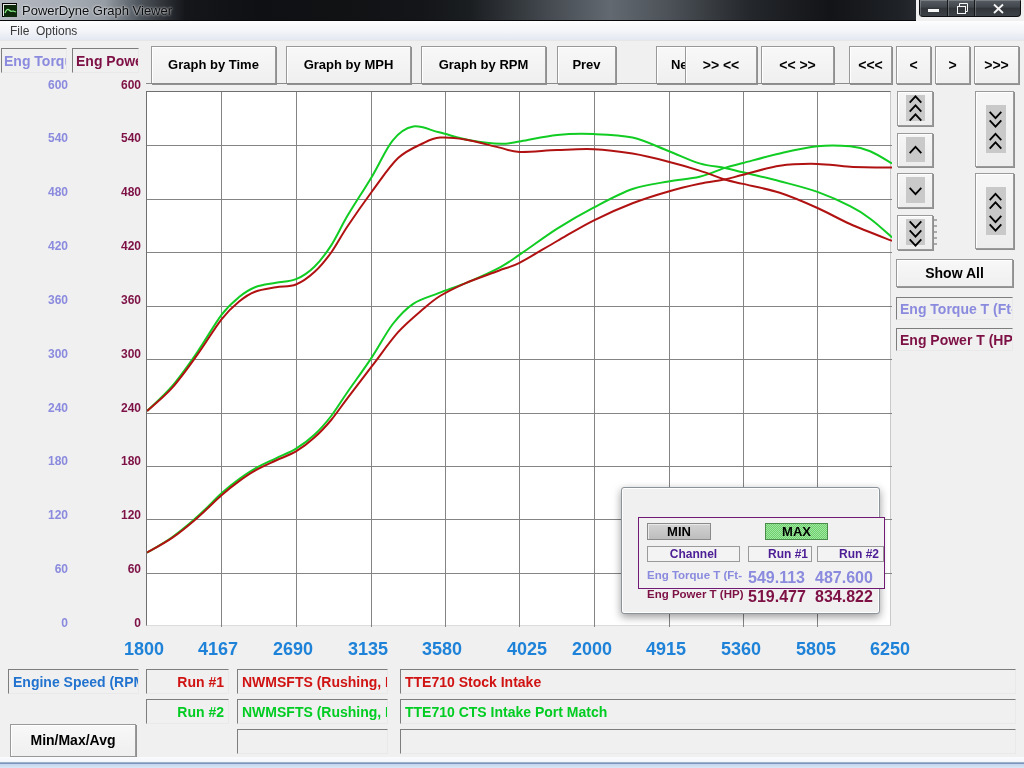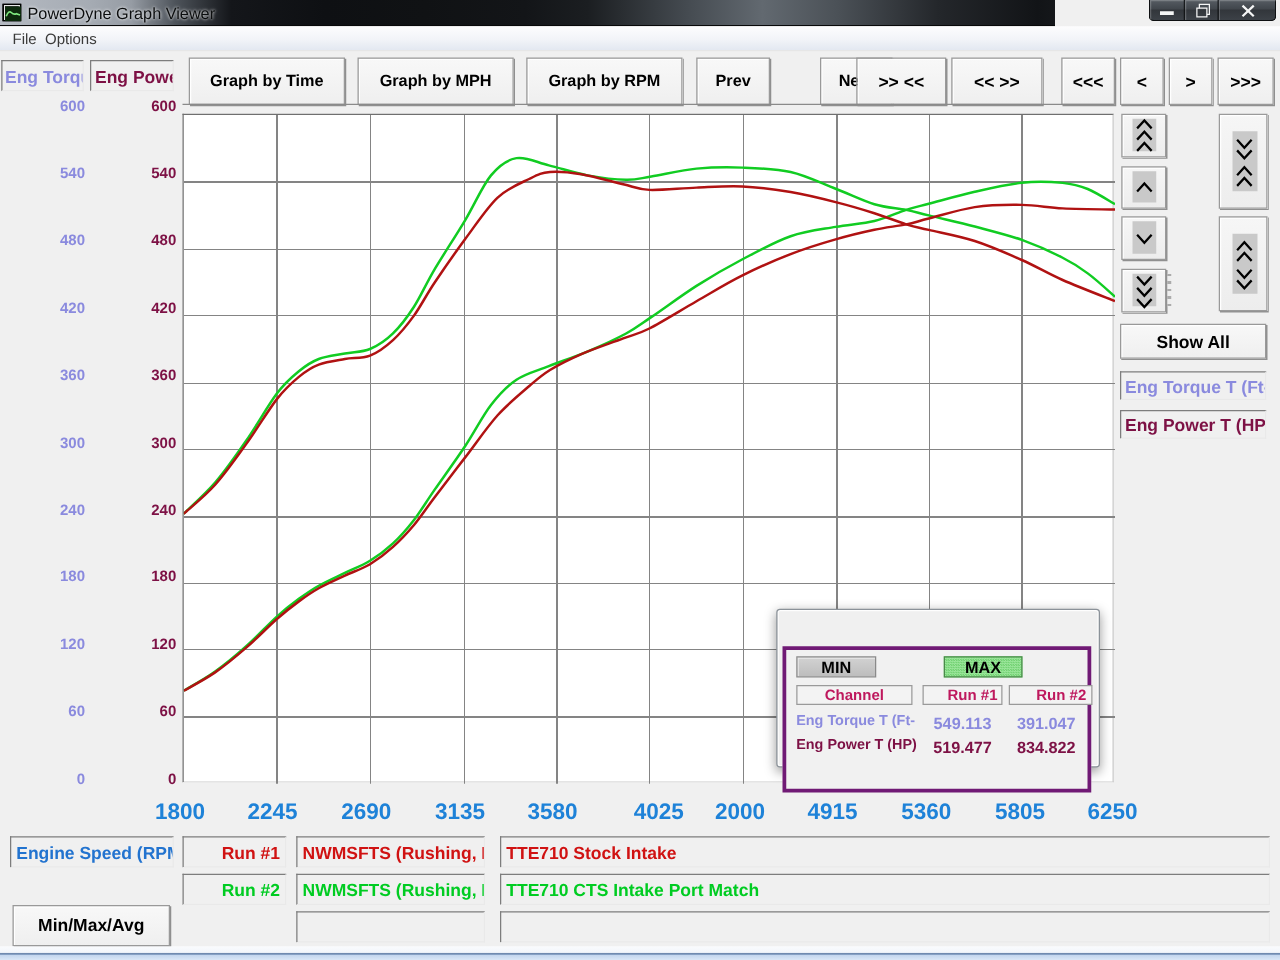--- a/index.html
+++ b/index.html
@@ -1,21 +1,21 @@
 <!DOCTYPE html>
 <html><head>
 <meta charset="utf-8">
 <style>
 * { margin:0; padding:0; box-sizing:border-box; }
 html,body { width:1024px; height:768px; overflow:hidden; font-family:"Liberation Sans",sans-serif; }
 body { background:#f0f0f0; position:relative; }
 .abs { position:absolute; }
 
 
-#titlebar { left:0; top:0; width:844px; height:21px;
+#titlebar { left:0; top:0; width:916px; height:21px;
   background:linear-gradient(90deg,#b4b9c1 0px,#a6acb4 70px,#969ca4 105px,#4e545b 140px,#14161a 185px,#0e1013 260px,#101214 340px,#131518 420px,#1b1e21 470px,#454b51 550px,#626970 610px,#4b5157 670px,#24272b 750px,#121417 830px,#1f2226 900px,#353a3f 950px,#2f3338 1024px);
   border-bottom:1px solid #08090a;
 }
 #titlebar .ttext { position:absolute; left:22px; top:3px; font-size:13px; color:#0b0d0e; text-shadow:0 0 3px rgba(255,255,255,.7),0 0 2px rgba(255,255,255,.6); white-space:nowrap; }
 #appicon { position:absolute; left:2px; top:3px; width:15px; height:14px; background:#111; border:1px solid #000; box-shadow:inset 0 0 0 1px #e8e8e8; }
 #appicon svg { position:absolute; left:1px; top:1px; }
 #capbtns { position:absolute; left:919px; top:0px; width:102px; height:17px; display:flex;
   border:1px solid #0e1012; border-top:none; border-radius:0 0 4px 4px;
   background:linear-gradient(180deg,#565c63 0%,#41464c 45%,#32363b 50%,#3c4147 100%); }
 .capb { position:relative; flex:none; border-right:1px solid rgba(10,12,14,.8); box-shadow:inset 1px 1px 0 rgba(255,255,255,.22); }
@@ -52,24 +52,24 @@
 
 
 .tblue { color:#2273cf; } .tred { color:#d01212; } .tgreen { color:#00cc22; } .tblu2 { color:#2a2acc; }
 
 
 #mmwin { left:621px; top:487px; width:259px; height:127px; background:#f0f0f0;
   border:1px solid #8b9299; border-radius:3px;
   box-shadow:0 3px 9px rgba(0,0,0,.4), inset 0 0 0 1px rgba(255,255,255,.9); }
 #mmtitle { position:absolute; left:1px; top:1px; right:1px; height:28px; border-radius:2px 2px 0 0;
   background:linear-gradient(180deg,#fbfcfc 0%,#f1f3f4 50%,#e6e9ec 100%); }
-#mmclient { position:absolute; left:4px; top:29px; width:247px; height:117px; background:#f1f1f1;
-  border:3px solid #701a75; }
-.mmhdr { position:absolute; background:#f3f3f3; border:1px solid #9a9a9a; font-weight:bold; font-size:12px; text-align:center; color:#be185d; }
-.mmval { position:absolute; font-weight:bold; font-size:13px; text-align:center; }
+#mmclient { position:absolute; left:16px; top:29px; width:247px; height:72px; background:#f1f1f1;
+  border:1px solid #701a75; }
+.mmhdr { position:absolute; background:#f3f3f3; border:1px solid #9a9a9a; font-weight:bold; font-size:12px; text-align:center; color:#4c1d95; }
+.mmval { position:absolute; font-weight:bold; font-size:16px; text-align:left; }
 </style>
 </head>
 <body>
 
 <div class="abs" id="titlebar">
   <div id="appicon">
       <svg width="13" height="12" viewBox="0 0 13 12">
         <rect x="0" y="0" width="13" height="12" fill="#0d2a0d"></rect>
         <path d="M1,8 Q3,3 5,5 T9,6 L12,7" stroke="#7fe87f" stroke-width="1.3" fill="none"></path>
       </svg>
@@ -162,21 +162,21 @@
 <div class="ylab mar" style="left:81px; top:401px;">240</div>
 <div class="ylab vio" style="left:8px; top:454px;">180</div>
 <div class="ylab mar" style="left:81px; top:454px;">180</div>
 <div class="ylab vio" style="left:8px; top:508px;">120</div>
 <div class="ylab mar" style="left:81px; top:508px;">120</div>
 <div class="ylab vio" style="left:8px; top:562px;">60</div>
 <div class="ylab mar" style="left:81px; top:562px;">60</div>
 <div class="ylab vio" style="left:8px; top:616px;">0</div>
 <div class="ylab mar" style="left:81px; top:616px;">0</div>
 <div class="xlab" style="left:114px; top:639px;">1800</div>
-<div class="xlab" style="left:188px; top:639px;">2245</div>
+<div class="xlab" style="left:188px; top:639px;">4167</div>
 <div class="xlab" style="left:263px; top:639px;">2690</div>
 <div class="xlab" style="left:338px; top:639px;">3135</div>
 <div class="xlab" style="left:412px; top:639px;">3580</div>
 <div class="xlab" style="left:487px; top:639px;text-align:right;">4025</div>
 <div class="xlab" style="left:562px; top:639px;">2000</div>
 <div class="xlab" style="left:636px; top:639px;">4915</div>
 <div class="xlab" style="left:711px; top:639px;">5360</div>
 <div class="xlab" style="left:786px; top:639px;">5805</div>
 <div class="xlab" style="left:860px; top:639px;">6250</div>
 
@@ -257,20 +257,20 @@
 
 <div class="abs" id="mmwin">
   <div id="mmclient">
     <div style="position:absolute; left:8px; top:5px; width:64px; height:17px; background:linear-gradient(180deg,#d2d2d2,#bdbdbd); border:1px solid #8a8a8a; box-shadow:inset 1px 1px 0 #e9e9e9; font-weight:bold; font-size:13px; text-align:center; line-height:15px;">MIN</div>
 <div style="position:absolute; left:126px; top:5px; width:63px; height:17px; background-color:#8fe08f; background-image:conic-gradient(#6fcf6f 25%, #9fe89f 0 50%, #6fcf6f 0 75%, #9fe89f 0); background-size:2px 2px; border:1px solid #4a8a4a; font-weight:bold; font-size:13px; text-align:center; line-height:15px;">MAX</div>
 <div class="mmhdr" style="left:8px; top:28px; width:93px; height:16px; line-height:14px;">Channel</div>
 <div class="mmhdr" style="left:109px; top:28px; width:64px; height:16px; line-height:14px; text-align:right; padding-right:3px;">Run #1</div>
 <div class="mmhdr" style="left:178px; top:28px; width:67px; height:16px; line-height:14px; text-align:right; padding-right:4px;">Run #2</div>
 <div style="position:absolute; left:8px; top:51px; font-weight:bold; font-size:11.5px; color:#8a8ade; white-space:nowrap;">Eng Torque T (Ft-</div>
 <div class="mmval" style="left:109px; top:51px; width:64px; color:#8a8ade;">549.113</div>
-<div class="mmval" style="left:176px; top:51px; width:64px; color:#8a8ade;">391.047</div>
+<div class="mmval" style="left:176px; top:51px; width:64px; color:#8a8ade;">487.600</div>
 <div style="position:absolute; left:8px; top:70px; font-weight:bold; font-size:11.5px; color:#7d1145; white-space:nowrap;">Eng Power T (HP)</div>
 <div class="mmval" style="left:109px; top:70px; width:64px; color:#7d1145;">519.477</div>
 <div class="mmval" style="left:176px; top:70px; width:64px; color:#7d1145;">834.822</div>
   </div>
 </div>
 
 <div class="abs" style="left:0; top:757px; width:1024px; height:11px; background:linear-gradient(180deg,#fafbfd 0%,#f2f6fb 45%,#4a6b9a 55%,#c3d6ee 65%,#d9e7f7 100%);"></div>
 
 </body></html>

